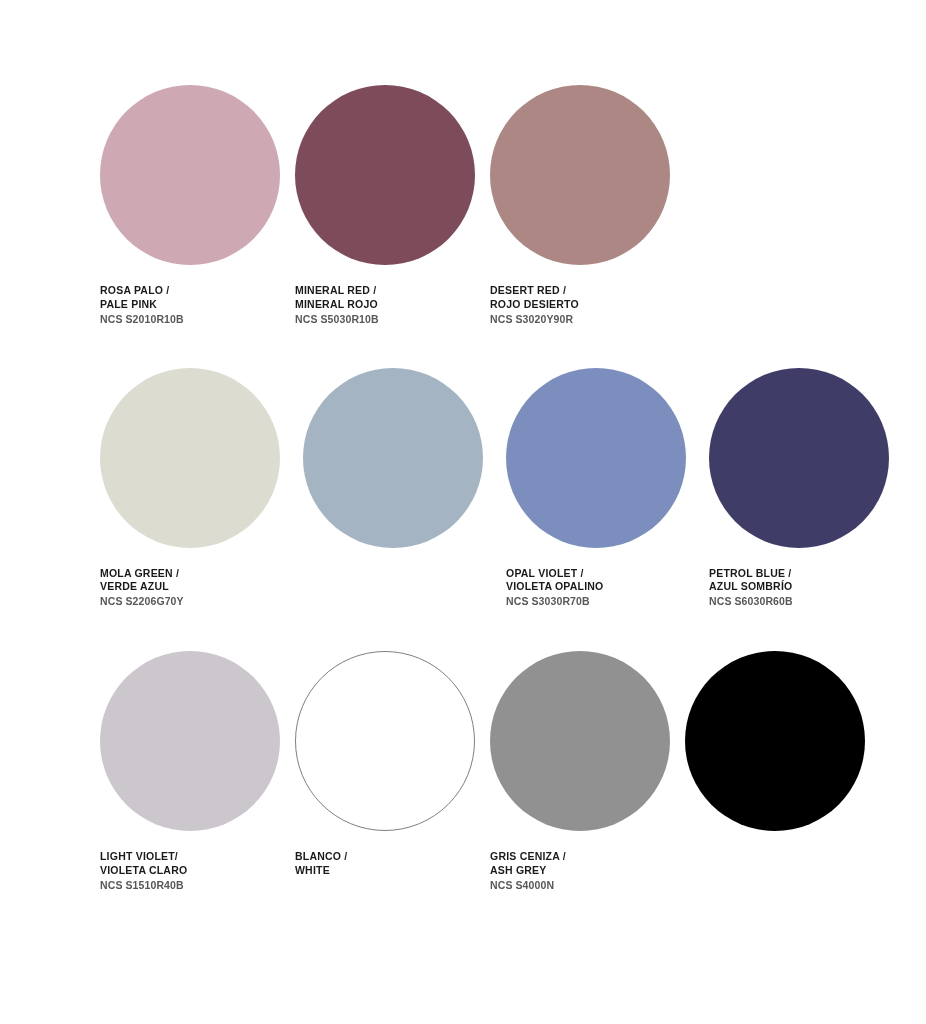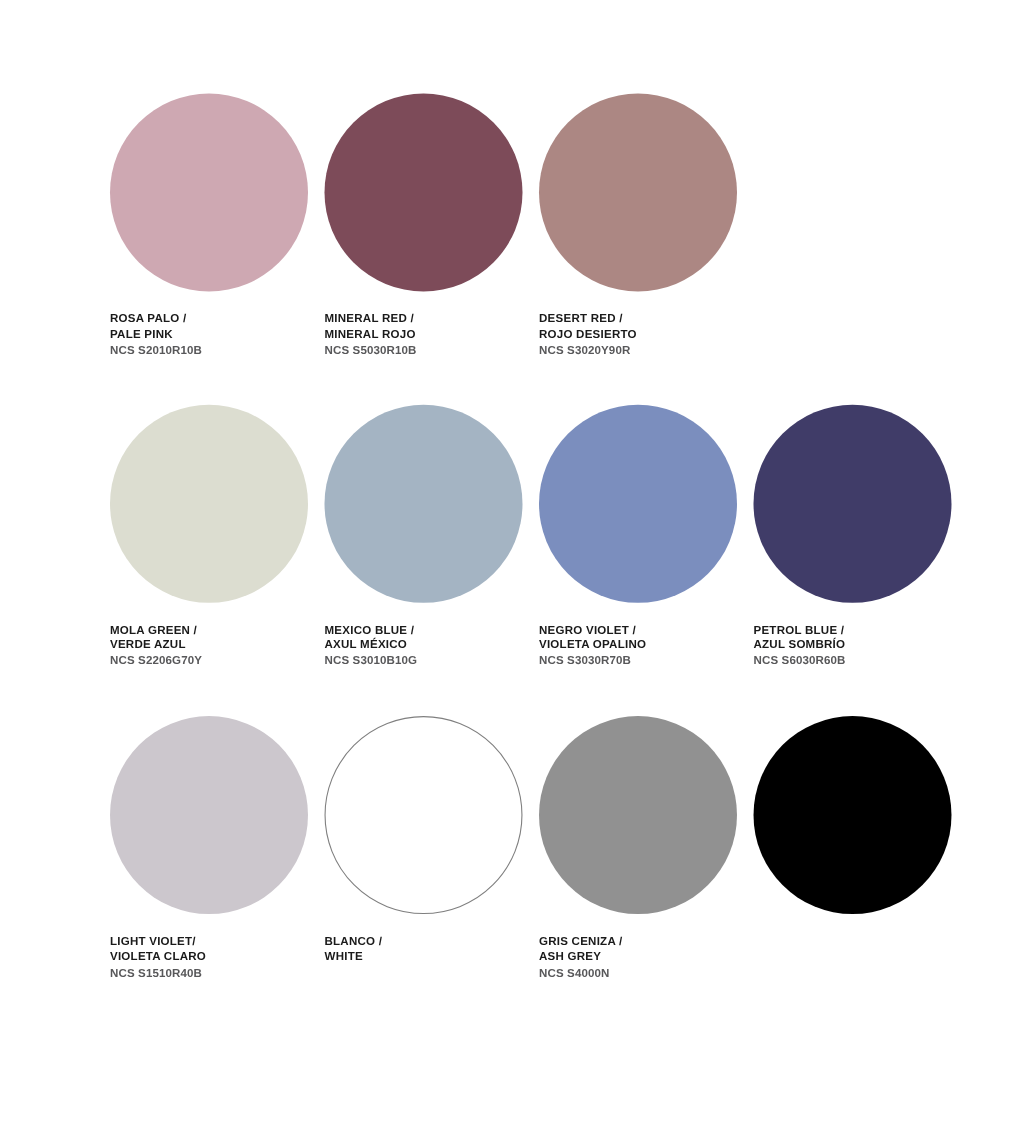--- a/index.html
+++ b/index.html
@@ -24,21 +24,21 @@
   }
 
   .swatch-row {
     display: flex;
     flex-direction: row;
     align-items: flex-start;
     padding-left: 100px;
     margin-bottom: 0;
   }
   .swatch-row.row-1 { margin-bottom: 41px; }
-  .swatch-row.row-2 { margin-bottom: 42px; }
+  .swatch-row.row-2 { margin-bottom: 42px; gap: 8px; }
 
   .swatch-cell {
     width: 195px;
     flex: 0 0 195px;
     box-sizing: border-box;
   }
 
   .swatch-disc {
     width: 180px;
     height: 180px;
@@ -118,31 +118,26 @@
       <div class="swatch-disc" style="background:#DCDDD0"></div>
       <div class="swatch-labels">
         <div class="swatch-name">MOLA GREEN /</div>
         <div class="swatch-name">VERDE AZUL</div>
         <div class="swatch-code">NCS S2206G70Y</div>
       </div>
     </div>
 
     <div class="swatch-cell">
       <div class="swatch-disc" style="background:#A4B4C3"></div>
-      <div class="swatch-labels">
-        <div class="swatch-name">MEXICO BLUE /</div>
-        <div class="swatch-name">AXUL MÉXICO</div>
-        <div class="swatch-code">NCS S3010B10G</div>
-      </div>
     </div>
 
     <div class="swatch-cell">
       <div class="swatch-disc" style="background:#7B8EBE"></div>
       <div class="swatch-labels">
-        <div class="swatch-name">NEGRO VIOLET /</div>
+        <div class="swatch-name">OPAL VIOLET /</div>
         <div class="swatch-name">VIOLETA OPALINO</div>
         <div class="swatch-code">NCS S3030R70B</div>
       </div>
     </div>
 
     <div class="swatch-cell">
       <div class="swatch-disc" style="background:#403C68"></div>
       <div class="swatch-labels">
         <div class="swatch-name">PETROL BLUE /</div>
         <div class="swatch-name">AZUL SOMBRÍO</div>

